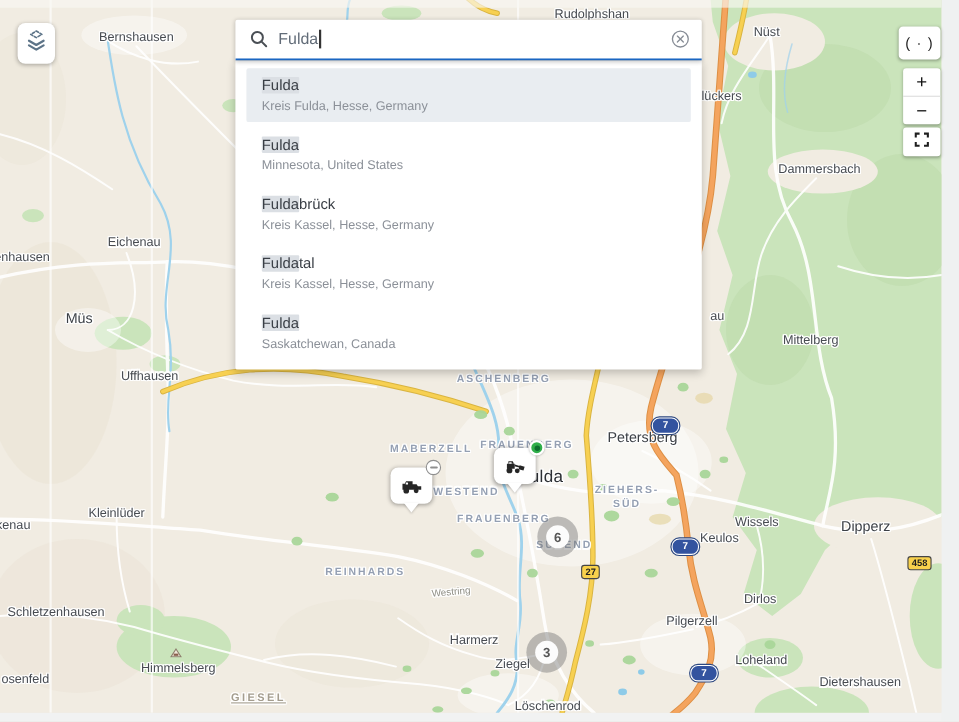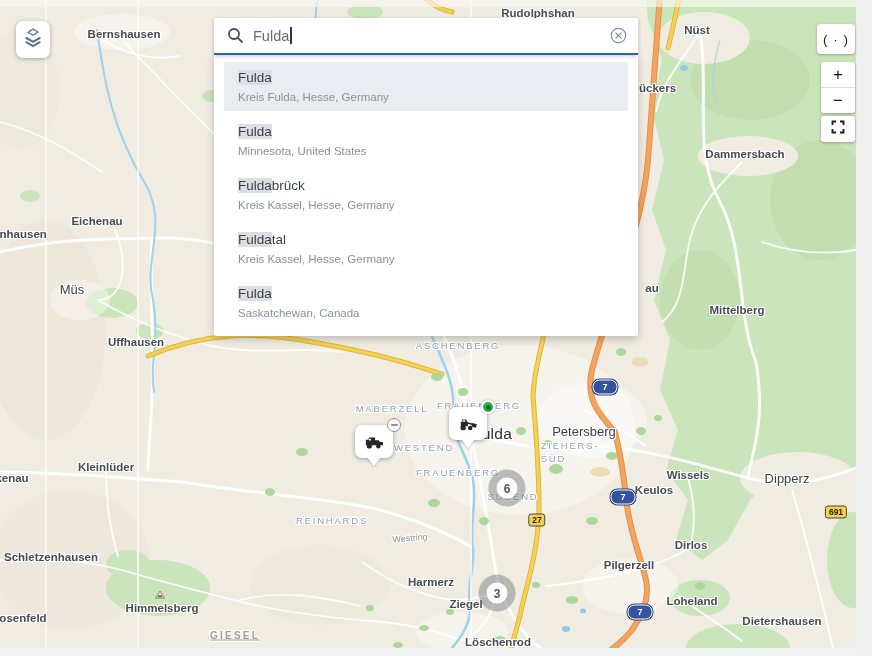--- a/index.html
+++ b/index.html
@@ -8,24 +8,24 @@
   .map-viewport{position:absolute;left:0;top:0;width:856px;height:648px;overflow:hidden;background:#f1ece2;cursor:grab;}
   .edge-right{position:absolute;right:0;top:0;width:16px;height:656px;background:#eff1f1;}
   .edge-bottom{position:absolute;left:0;top:648px;width:856px;height:8px;background:#f1f2f2;}
   .top-strip{position:absolute;left:0;top:0;width:856px;height:7px;background:rgba(249,247,243,.65);z-index:3;}
   .seam{position:absolute;top:0;width:2px;height:648px;background:rgba(255,255,255,.65);z-index:2;}
   svg.terrain{position:absolute;left:0;top:0;z-index:1;}
 
   
   .map-label{position:absolute;transform:translate(-50%,-50%);white-space:pre-line;z-index:5;pointer-events:none;
     text-shadow:1px 0 0 #fff,-1px 0 0 #fff,0 1px 0 #fff,0 -1px 0 #fff,1px 1px 0 #fff,-1px -1px 0 #fff,1px -1px 0 #fff,-1px 1px 0 #fff;}
-  .lbl-town{font-size:11.5px;color:#474b51;font-weight:700;}
+  .lbl-town{font-size:11.5px;color:#474b51;font-weight:400;}
   .lbl-town-lg{font-size:13px;color:#3c4046;font-weight:500;}
   .lbl-city{font-size:15.5px;color:#2c2f34;font-weight:500;letter-spacing:.3px;}
-  .lbl-district{font-size:9.5px;color:#95a0b3;font-weight:400;letter-spacing:1.8px;line-height:1.35;}
+  .lbl-district{font-size:9.5px;color:#95a0b3;font-weight:700;letter-spacing:1.8px;text-align:center;line-height:1.35;}
   .lbl-area{font-size:10px;color:#a49d8e;font-weight:700;letter-spacing:2.2px;text-decoration:underline;}
   .lbl-street{font-size:9px;color:#8f8e85;transform:translate(-50%,-50%) rotate(-5deg);}
 
   
   .shield{position:absolute;transform:translate(-50%,-50%);display:flex;align-items:center;justify-content:center;
     font-weight:700;z-index:6;line-height:1;}
   .shield.motorway{background:#33539f;color:#fff;border:1px solid #fff;border-radius:7px;height:13px;min-width:23px;
     font-size:9px;box-shadow:0 0 0 1px #2c477f;}
   .shield.bundes{background:#f8d14c;color:#1d1d1d;border:1.5px solid #454545;border-radius:3px;height:11px;
     padding:0 3px;font-size:8.5px;}
@@ -237,61 +237,61 @@
     <div class="seam" style="left:470px;"></div>
     <div class="top-strip"></div>
 
     <div id="map-labels">
         <span class="map-label lbl-town" style="left: 538px; top: 13px;">Rudolphshan</span>
         <span class="map-label lbl-town" style="left: 124px; top: 34px;">Bernshausen</span>
         <span class="map-label lbl-town" style="left: 697px; top: 30px;">Nüst</span>
         <span class="map-label lbl-town" style="left: 656px; top: 88px;">lückers</span>
         <span class="map-label lbl-town" style="left: 745px; top: 154px;">Dammersbach</span>
         <span class="map-label lbl-town" style="left: 20px; top: 234px;">enhausen</span>
-        <span class="map-label lbl-town" style="left: 97px; top: 221px; text-align: center;">Eichenau</span>
+        <span class="map-label lbl-town" style="left: 122px; top: 221px; text-align: center;">Eichenau</span>
         <span class="map-label lbl-town-lg" style="left: 72px; top: 289px;">Müs</span>
         <span class="map-label lbl-town" style="left: 136px; top: 342px;">Uffhausen</span>
         <span class="map-label lbl-town" style="left: 652px; top: 288px;">au</span>
         <span class="map-label lbl-town" style="left: 737px; top: 310px;">Mittelberg</span>
         <span class="map-label lbl-town" style="left: 106px; top: 467px;">Kleinlüder</span>
         <span class="map-label lbl-town" style="left: 12px; top: 478px;">kenau</span>
         <span class="map-label lbl-town" style="left: 688px; top: 475px;">Wissels</span>
         <span class="map-label lbl-town" style="left: 654px; top: 490px;">Keulos</span>
         <span class="map-label lbl-town-lg" style="left: 787px; top: 478px;">Dipperz</span>
         <span class="map-label lbl-town" style="left: 691px; top: 545px;">Dirlos</span>
         <span class="map-label lbl-town" style="left: 629px; top: 565px;">Pilgerzell</span>
         <span class="map-label lbl-town" style="left: 51px; top: 557px;">Schletzenhausen</span>
         <span class="map-label lbl-town" style="left: 431px; top: 582px;">Harmerz</span>
         <span class="map-label lbl-town" style="left: 466px; top: 604px;">Ziegel</span>
         <span class="map-label lbl-town" style="left: 162px; top: 608px;">Himmelsberg</span>
         <span class="map-label lbl-town" style="left: 23px; top: 618px;">osenfeld</span>
         <span class="map-label lbl-town" style="left: 498px; top: 642px;">Löschenrod</span>
         <span class="map-label lbl-town" style="left: 692px; top: 601px;">Loheland</span>
         <span class="map-label lbl-town" style="left: 782px; top: 621px;">Dietershausen</span>
-        <span class="map-label lbl-town-lg" style="left: 584px; top: 431px;">Petersberg</span>
+        <span class="map-label lbl-town-lg" style="left: 584px; top: 397px;">Petersberg</span>
         <span class="map-label lbl-city" style="left: 492px; top: 434px;">Fulda</span>
         <span class="map-label lbl-district" style="left: 494px; top: 331px;">NIESIG</span>
         <span class="map-label lbl-district" style="left: 458px; top: 346px;">ASCHENBERG</span>
         <span class="map-label lbl-district" style="left: 392px; top: 409px;">MABERZELL</span>
         <span class="map-label lbl-district" style="left: 479px; top: 406px;">FRAUENBERG</span>
         <span class="map-label lbl-district" style="left: 424px; top: 448px;">WESTEND</span>
         <span class="map-label lbl-district" style="left: 458px; top: 473px;">FRAUENBERG</span>
         <span class="map-label lbl-district" style="left: 570px; top: 453px;">ZIEHERS-
 SÜD</span>
         <span class="map-label lbl-district" style="left: 513px; top: 497px;">SÜDEND</span>
         <span class="map-label lbl-district" style="left: 332px; top: 521px;">REINHARDS</span>
         <span class="map-label lbl-area" style="left: 235px; top: 635px;">GIESEL</span>
         <span class="map-label lbl-street" style="left: 410px; top: 538px;">Westring</span>
       </div>
     <div id="map-shields">
         <div class="shield motorway" style="left: 605px; top: 387px;">7</div>
         <div class="shield motorway" style="left: 623px; top: 497px;">7</div>
         <div class="shield motorway" style="left: 640px; top: 612px;">7</div>
         <div class="shield bundes" style="left: 537px; top: 520px;">27</div>
-        <div class="shield bundes" style="left: 836px; top: 512px;">691</div>
+        <div class="shield bundes" style="left: 836px; top: 512px;">458</div>
       </div>
 
     <span class="peak-icon" style="left:160px;top:594px;">
       <svg width="11" height="9" viewBox="0 0 11 9">
           <path d="M5.5,1 L10,8 H1 Z" fill="#efe8da" stroke="#8d7f6d" stroke-width="1"></path>
           <rect x="3.4" y="5.2" width="4.2" height="2" fill="#8a5f4d"></rect>
         </svg>
     </span>
 
     <div id="map-markers">

